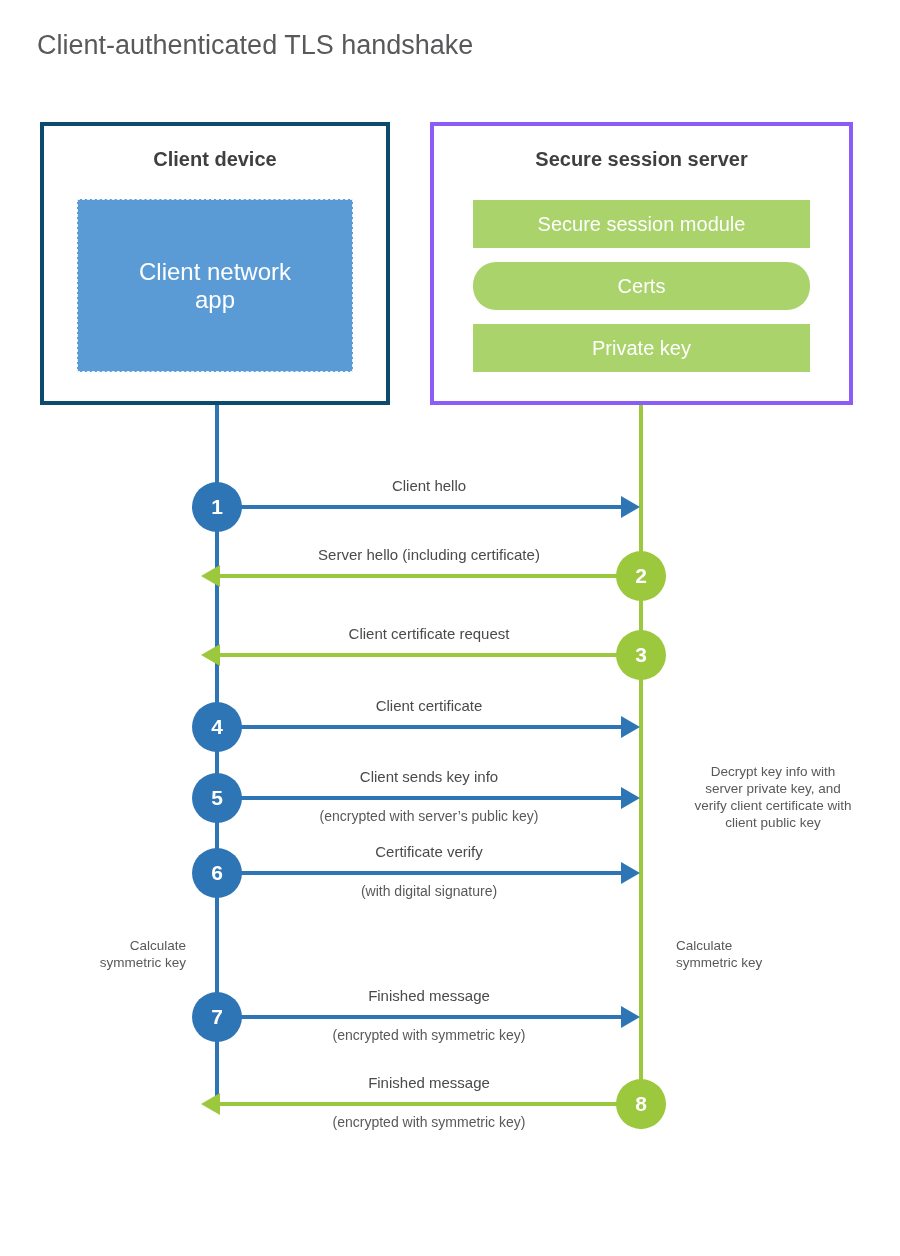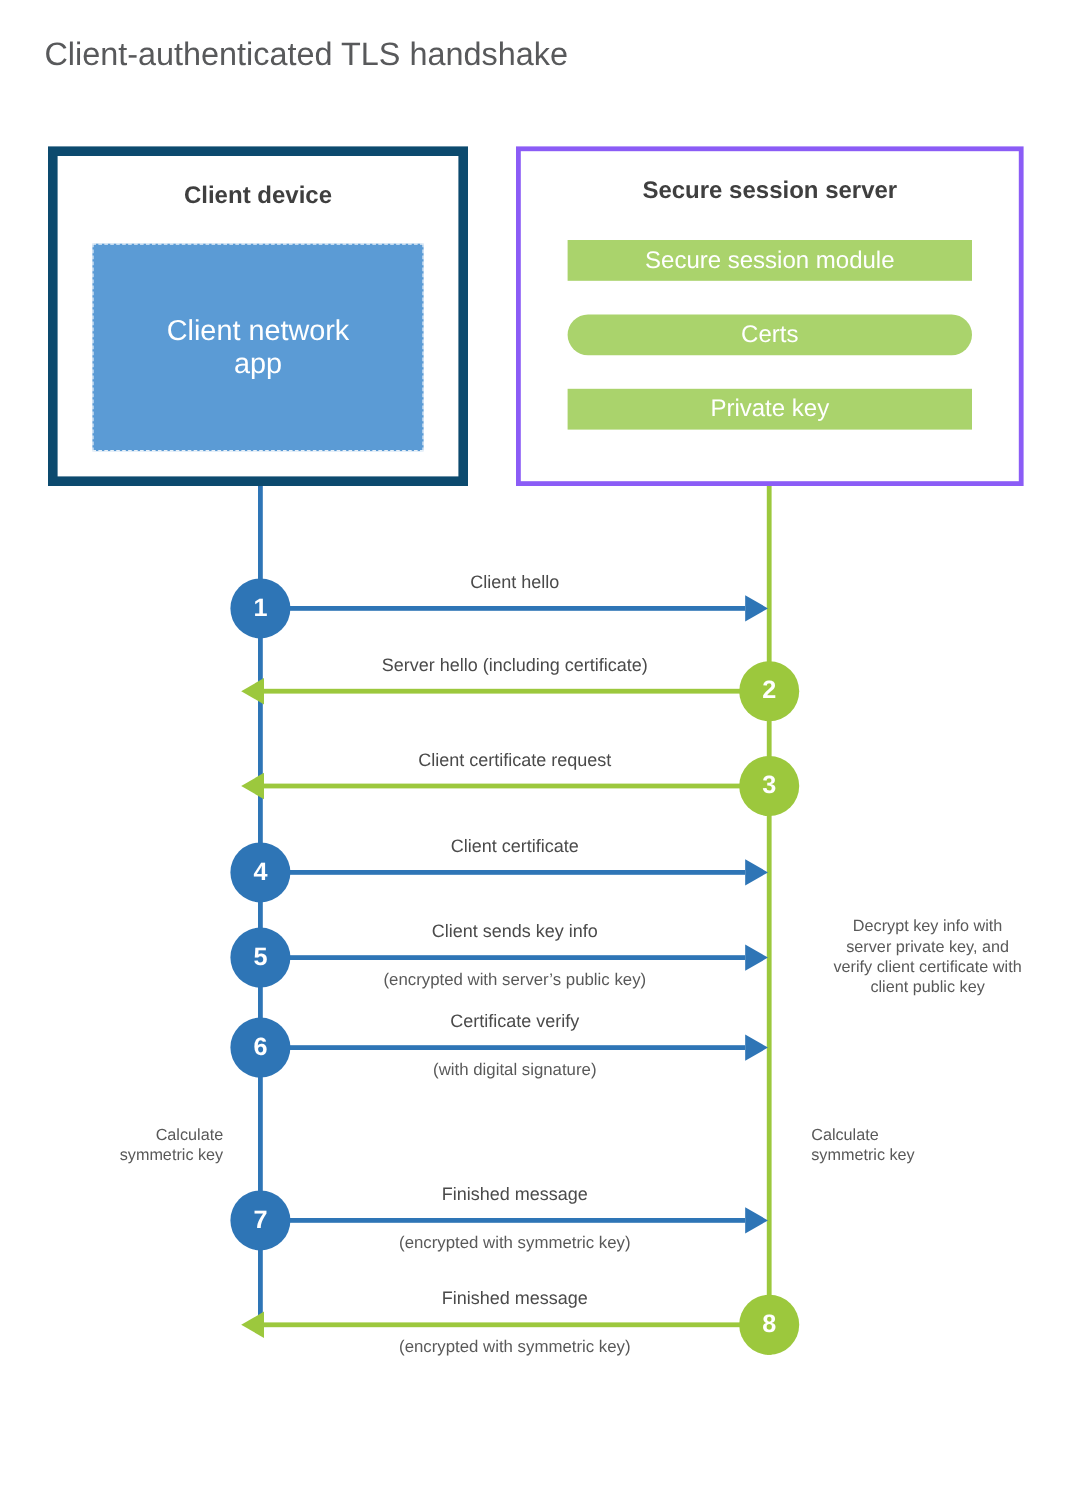--- a/index.html
+++ b/index.html
@@ -8,35 +8,35 @@
     position:relative; width:900px; height:1256px; margin:0 auto;
     background:#ffffff; font-family:"Liberation Sans", sans-serif; overflow:hidden;
   }
   .title {
     position:absolute; left:37px; top:30px;
     font-size:27px; font-weight:300; color:#58595b;
   }
 
   
   .actor-box { position:absolute; top:122px; height:283px; background:#fff; }
-  .client-box { left:40px; width:350px; border:8px solid #0c4a6e; }
+  .client-box { left:40px; width:350px; border:4px solid #0c4a6e; }
   .server-box { left:430px; width:423px; border:4px solid #8b5cf6; }
   .actor-title { margin-top:22px; text-align:center; font-size:20px; font-weight:700; color:#3f3f3f; }
 
   .app-box {
     position:absolute; left:50%; transform:translateX(-50%); top:73px;
     width:276px; height:173px; background:#5b9bd5;
     border:1px dashed rgba(255,255,255,0.85);
     display:flex; align-items:center; justify-content:center;
     color:#ffffff; font-size:24px; line-height:28px; text-align:center;
     white-space:pre-line;
   }
 
   .bar {
-    position:absolute; left:39px; width:337px; height:34px; background:#aad36c;
+    position:absolute; left:39px; width:337px; height:48px; background:#aad36c;
     display:flex; align-items:center; justify-content:center;
     color:#ffffff; font-size:20px;
   }
   .bar-1 { top:74px; } .bar-2 { top:136px;border-radius:23px; } .bar-3 { top:198px; }
 
   
   .lifeline { position:absolute; width:4px; top:405px; }
   .lifeline-blue  { left:215px; height:701px; background:#2e75b6; }
   .lifeline-green { left:639px; height:724px; background:#9cc83d; }
 

